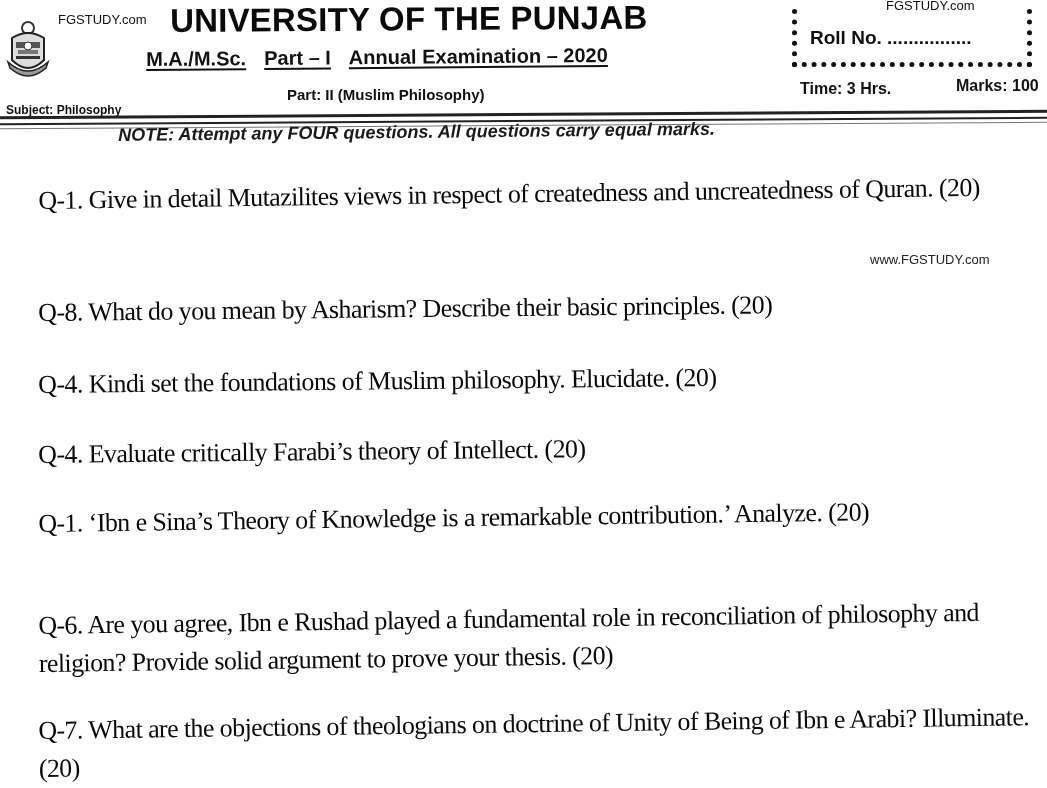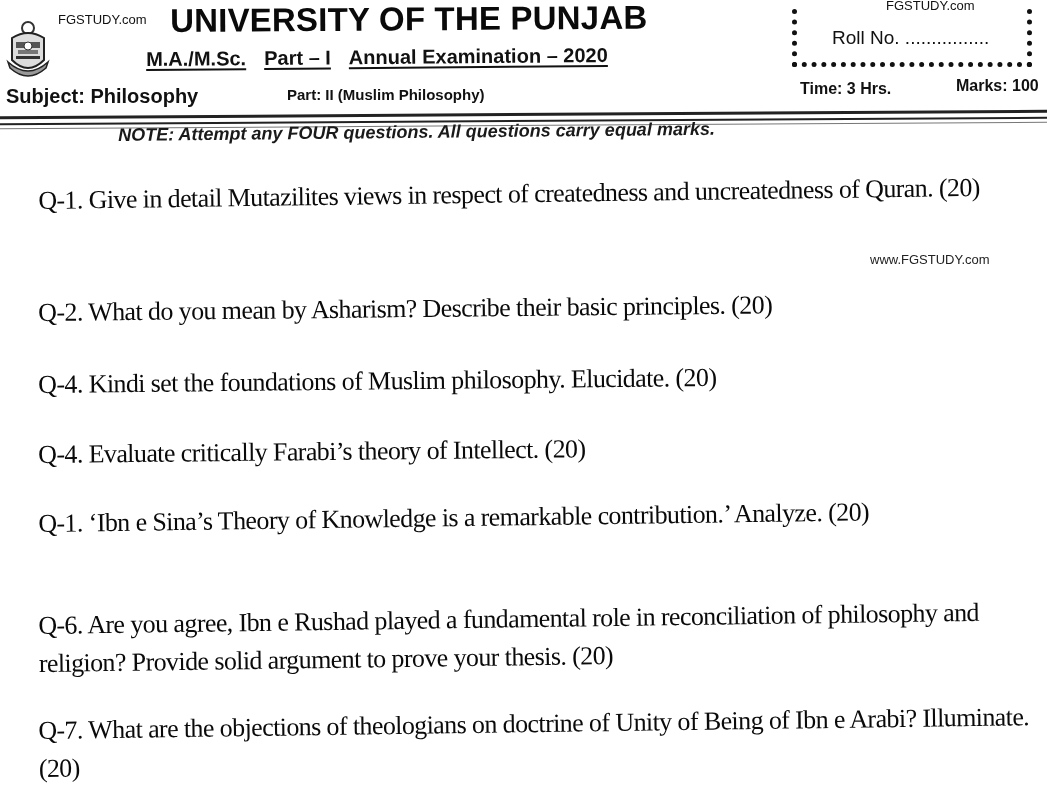--- a/index.html
+++ b/index.html
@@ -25,34 +25,34 @@
   }
   .exam-line {
     position: absolute; left: 146px; top: 48px;
     font-family: "Liberation Sans", sans-serif; font-weight: bold;
     font-size: 20px; color: #111; white-space: pre;
     text-decoration: underline; text-underline-offset: 3px;
     transform: rotate(-0.5deg); transform-origin: left top;
   }
   .exam-line span { margin-right: 18px; }
   .subject {
-    position: absolute; left: 6px; top: 85px;
-    font-family: "Liberation Sans", sans-serif; font-weight: bold; font-size: 20px;
+    position: absolute; left: 6px; top: 103px;
+    font-family: "Liberation Sans", sans-serif; font-weight: bold; font-size: 12px;
   }
   .paper {
     position: absolute; left: 287px; top: 86px;
     font-family: "Liberation Sans", sans-serif; font-weight: bold; font-size: 15px;
   }
   .roll-box {
     position: absolute; left: 792px; top: 9px; width: 240px; height: 58px;
     border-left: 5px dotted #111; border-right: 5px dotted #111; border-bottom: 5px dotted #111;
   }
   .roll-label {
-    position: absolute; left: 832px; top: 27px;
-    font-family: "Liberation Sans", sans-serif; font-weight: normal; font-size: 19px;
+    position: absolute; left: 810px; top: 27px;
+    font-family: "Liberation Sans", sans-serif; font-weight: bold; font-size: 19px;
   }
   .time {
     position: absolute; left: 800px; top: 80px;
     font-family: "Liberation Sans", sans-serif; font-weight: bold; font-size: 16px;
   }
   .marks {
     position: absolute; left: 940px; top: 77px;
     font-family: "Liberation Sans", sans-serif; font-weight: bold; font-size: 16px; margin-left: 16px;
   }
   .rule {
@@ -122,21 +122,21 @@
 <div class="rule r1"></div>
 <div class="rule r2"></div>
 <div class="rule r3"></div>
 
 <div class="note">NOTE: Attempt any FOUR questions. All questions carry equal marks.</div>
 
 <div class="q q1"><span>Q-1.</span> <span>Give in detail Mutazilites views in respect of createdness and uncreatedness of Quran. (20)</span></div>
 
 <div class="wm-mid">www.FGSTUDY.com</div>
 
-<div class="q q2"><span>Q-2.</span> <span>What do you mean by Asharism? Describe their basic principles. (20)</span></div>
+<div class="q q2"><span>Q-8.</span> <span>What do you mean by Asharism? Describe their basic principles. (20)</span></div>
 
 <div class="q q3"><span>Q-4.</span> <span>Kindi set the foundations of Muslim philosophy. Elucidate. (20)</span></div>
 
 <div class="q q4"><span>Q-4.</span> <span>Evaluate critically Farabi’s theory of Intellect. (20)</span></div>
 
 <div class="q q5"><span>Q-1.</span> <span>‘Ibn e Sina’s Theory of Knowledge is a remarkable contribution.’ Analyze. (20)</span></div>
 
 <div class="q q6"><span>Q-6.</span> <span>Are you agree, Ibn e Rushad played a fundamental role in reconciliation of philosophy and religion? Provide solid argument to prove your thesis. (20)</span></div>
 
 <div class="q q7"><span>Q-7.</span> <span>What are the objections of theologians on doctrine of Unity of Being of Ibn e Arabi? Illuminate. (20)</span></div>

